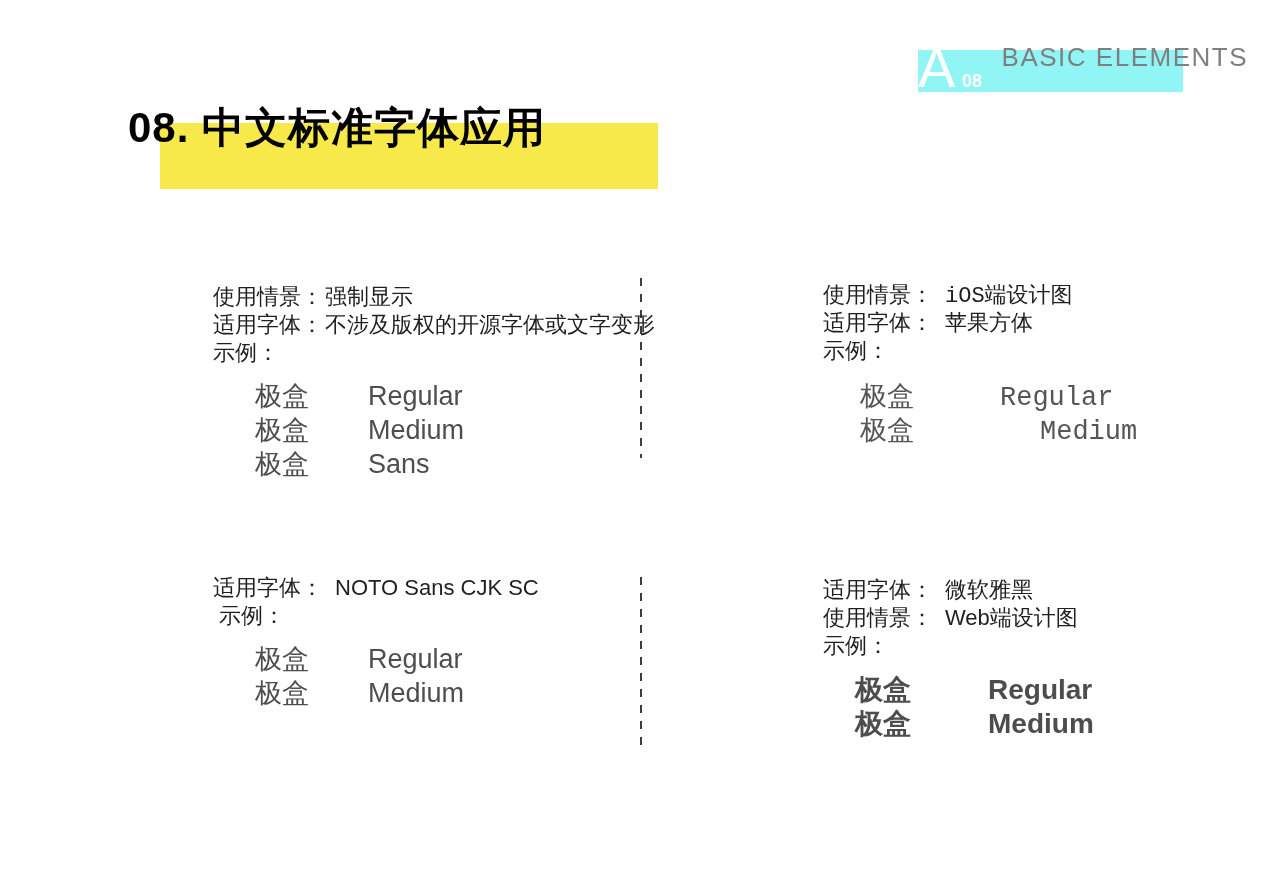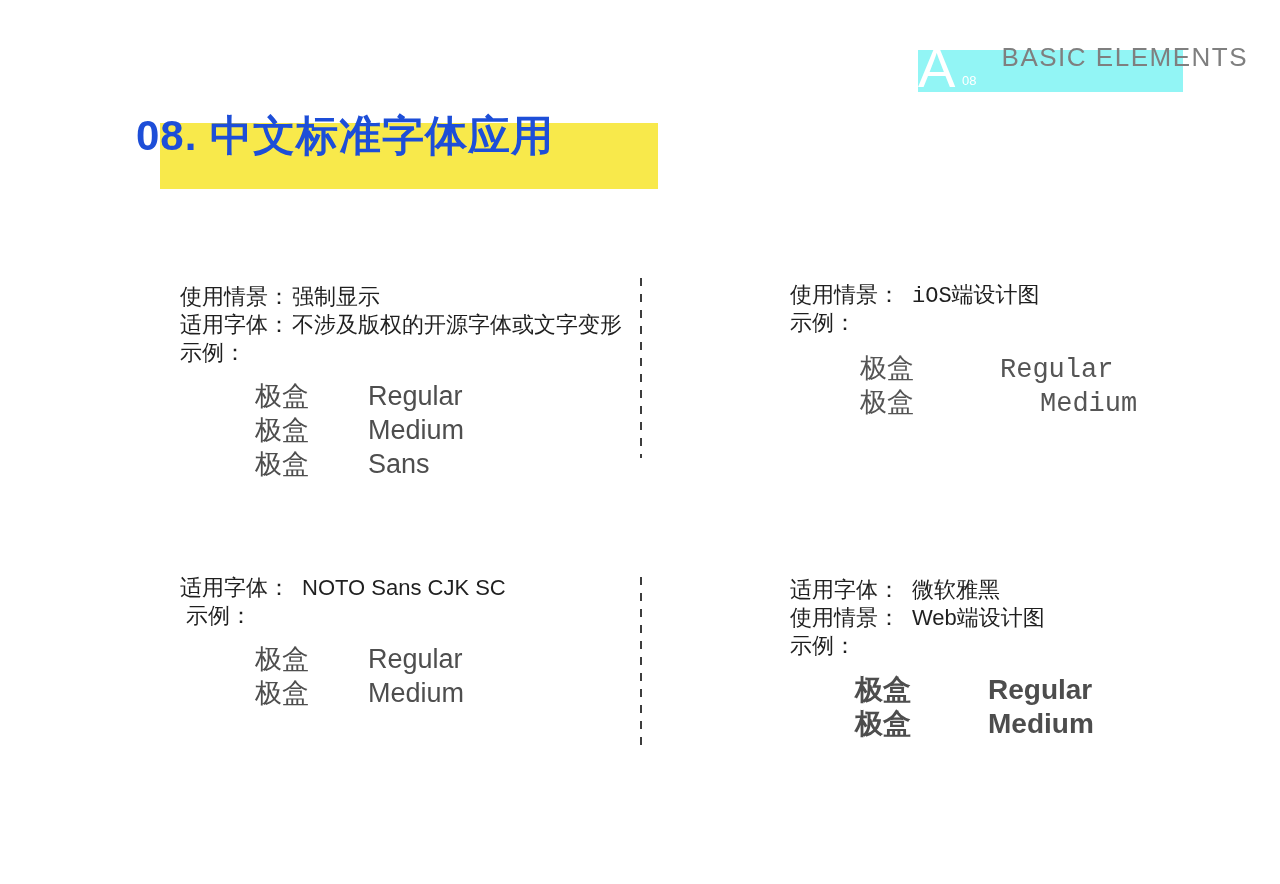--- a/index.html
+++ b/index.html
@@ -14,56 +14,56 @@
   .cyan-bar{
     position:absolute;left:918px;top:50px;width:265px;height:42px;
     background:var(--cyan,#92f5f5);
   }
   .badge-letter{
     position:absolute;left:0px;bottom:-4px;
     color:#ffffff;font-size:56px;line-height:56px;font-weight:400;
   }
   .badge-number{
     position:absolute;left:44px;bottom:2px;
-    color:#ffffff;font-size:13px;line-height:18px;font-weight:400;
+    color:#ffffff;font-size:18px;line-height:18px;font-weight:700;
   }
   .header-title{
     position:absolute;top:44px;right:32px;
     color:#7f7f7f;font-size:26px;line-height:26px;font-weight:400;
     letter-spacing:1.5px;white-space:nowrap;z-index:2;
   }
 
   
   .yellow-bar{
     position:absolute;left:160px;top:123px;width:498px;height:66px;
     background:var(--yellow,#f8e94b);z-index:0;
   }
   .page-title{
-    position:absolute;left:128px;top:103px;margin:8px;
-    font-size:42px;line-height:50px;font-weight:700;color:#1d4ed8;
+    position:absolute;left:128px;top:103px;margin:0;
+    font-size:42px;line-height:50px;font-weight:700;color:#000000;
     letter-spacing:1px;white-space:nowrap;z-index:1;text-align:right;
   }
 
   
   .divider{
     position:absolute;left:640px;width:2px;
     background:repeating-linear-gradient(to bottom,#3d3d3d 0 8px,transparent 8px 16px);
   }
   .divider-top{top:278px;height:180px;}
   .divider-bottom{top:577px;height:176px;}
 
   
   .quadrant{position:absolute;}
   .q-top-left{left:180px;top:283px;width:450px;}
   .q-top-right{left:790px;top:283px;width:430px;font-family:Liberation Mono, monospace;}
   .q-bottom-left{left:180px;top:574px;width:450px;}
   .q-bottom-right{left:790px;top:576px;width:430px;}
 
   .info-line{
-    font-size:22px;line-height:28px;color:#1f1f1f;white-space:pre;
+    font-size:22px;line-height:28px;color:#1f1f1f;white-space:pre;margin-left:33px;
   }
   .info-line .val{margin-left:2px;}
   .q-top-right .info-line .val,
   .q-bottom-left .info-line .val,
   .q-bottom-right .info-line .val{margin-left:12px;}
 
   .examples{margin-top:11px;}
   .example{
     display:flex;align-items:baseline;height:34px;
     font-size:27px;color:#4e4e4e;font-weight:400;
@@ -115,20 +115,21 @@
         <div class="example">
           <span class="cn">极盒</span>
           <span class="weight">Sans</span>
         </div>
       </div>
   </div>
 
   <div class="quadrant q-top-right">
     <div class="info">
         <div class="info-line"><span class="lab">使用情景：</span><span class="val">iOS端设计图</span></div>
+        <div class="info-line"><span class="lab">适用字体：</span><span class="val">苹果方体</span></div>
         <div class="info-line"><span class="lab">示例：</span></div>
       </div>
     <div class="examples">
         <div class="example">
           <span class="cn">极盒</span>
           <span class="weight">Regular</span>
         </div>
         <div class="example">
           <span class="cn">极盒</span>
           <span class="weight">Medium</span>

